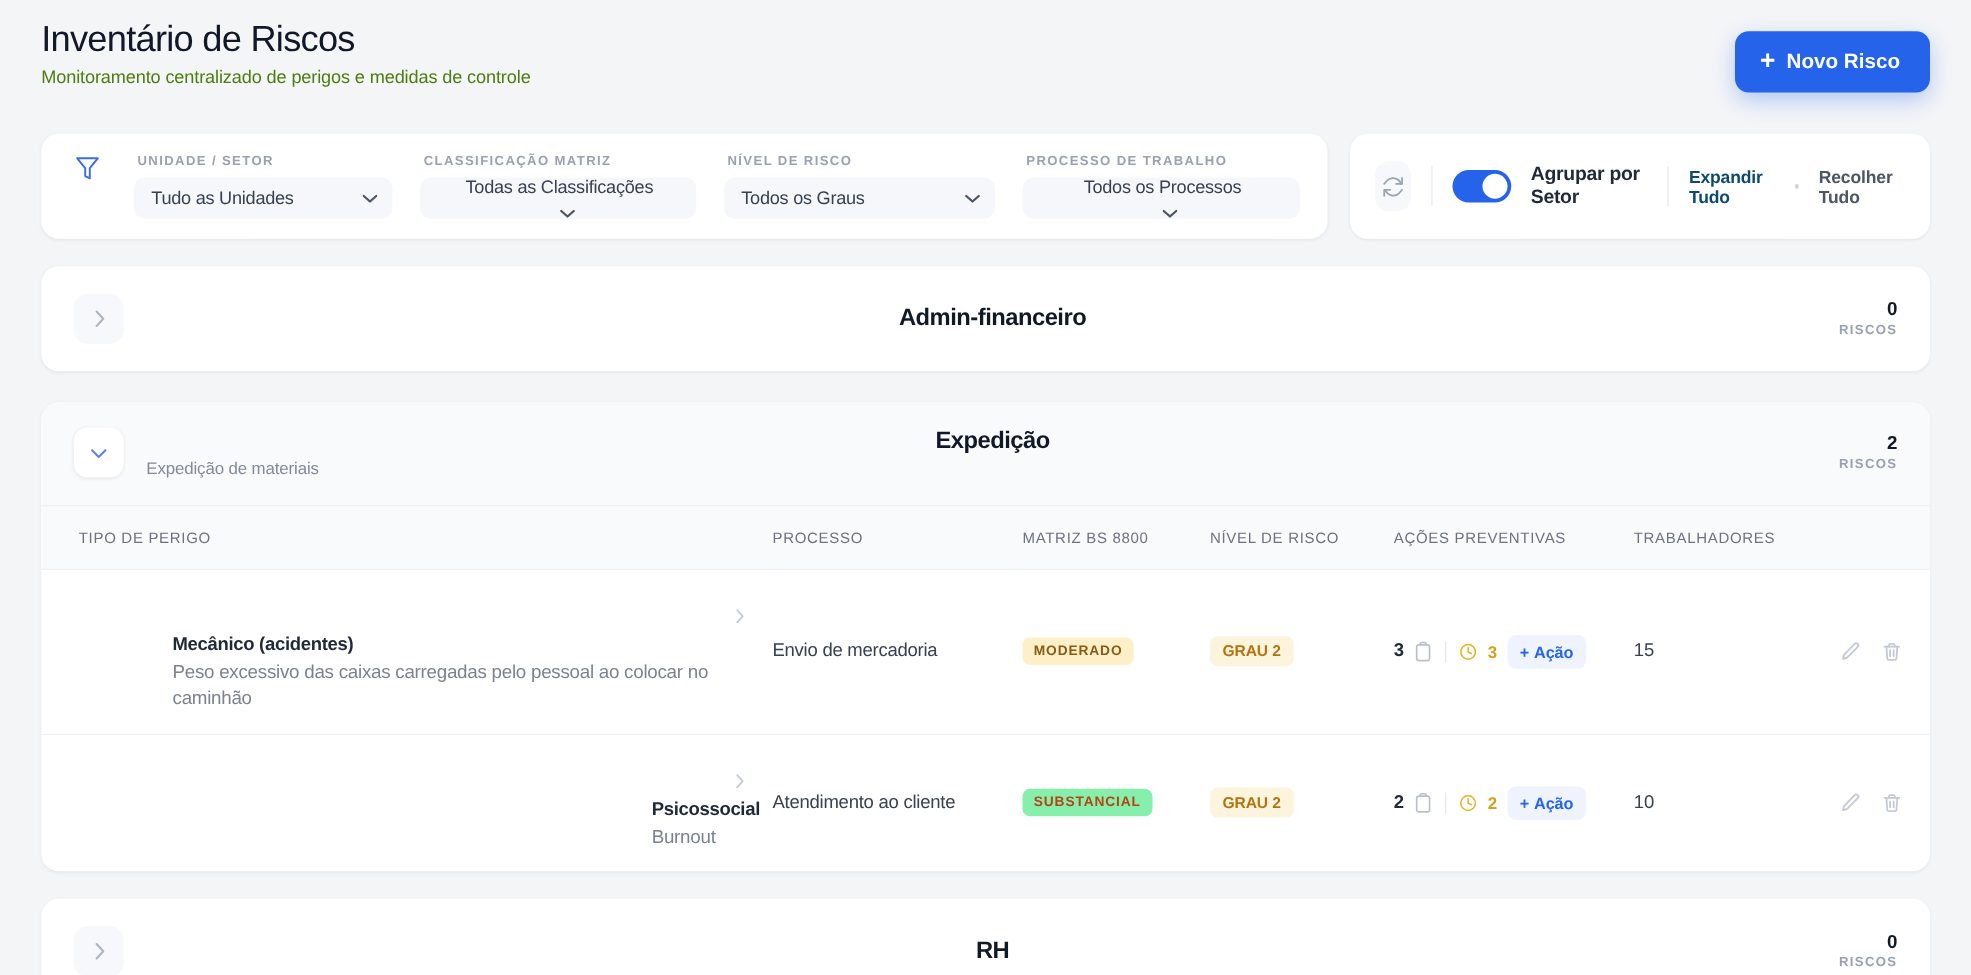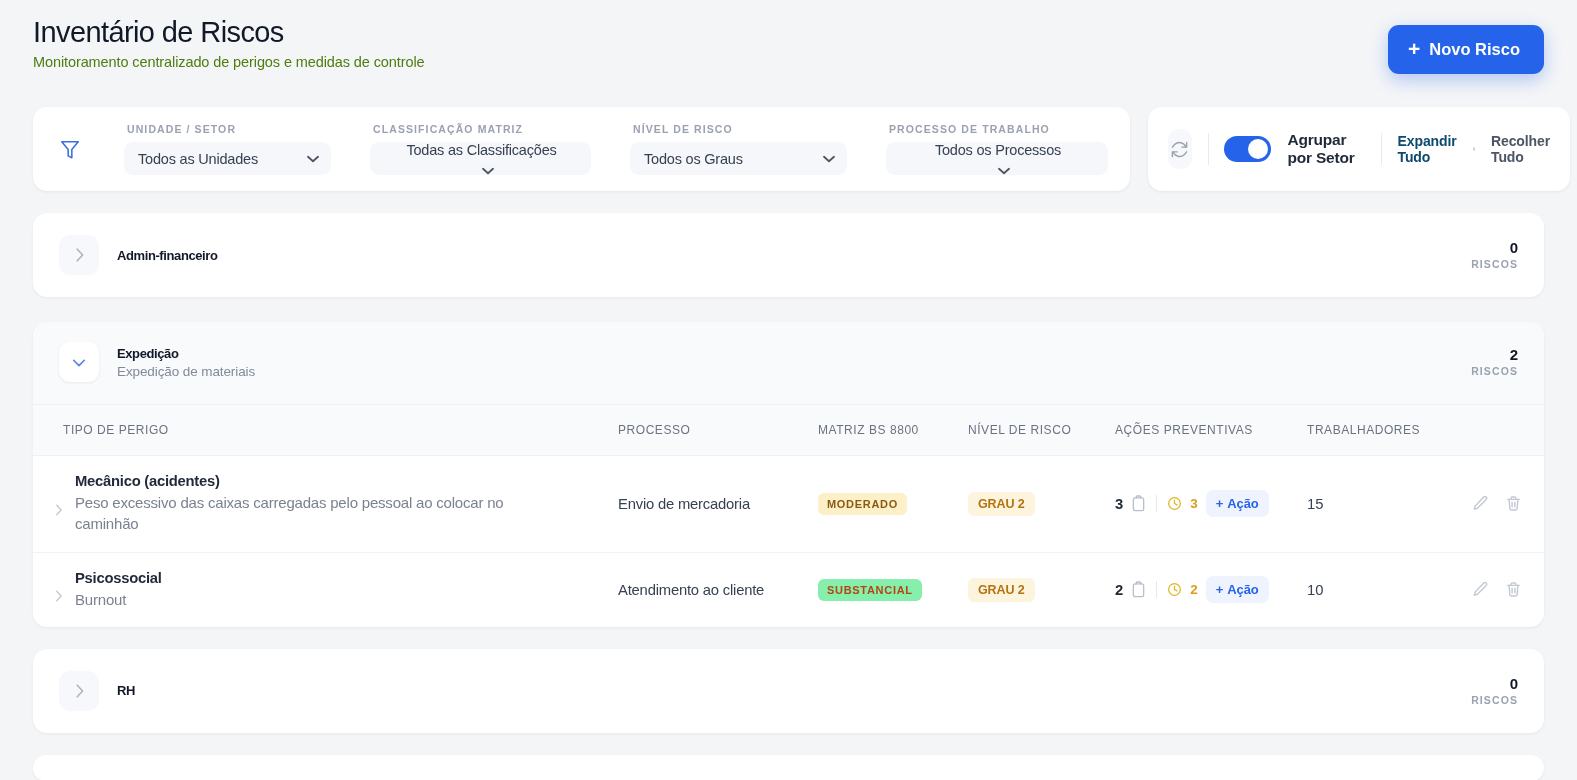--- a/index.html
+++ b/index.html
@@ -26,21 +26,21 @@
     box-shadow: 0 6px 18px rgba(37,99,235,.32);
     cursor: pointer; margin-top: 11px;
   }
   .plus-glyph { font-size: 21px; font-weight: bold; line-height: 1; position: relative; top: -1px; }
 
   
   .filters-row { display: flex; gap: 18px; margin-top: 33px; align-items: stretch; }
   .filters-card {
     background: #fff; border-radius: 14px; flex: 0 0 963px;
     box-shadow: 0 1px 3px rgba(16,24,40,.07);
-    display: flex; align-items: center; padding: 16px 22px 16px 26px; gap: 39px;
+    display: flex; padding: 16px 22px 16px 26px; gap: 22px;
   }
   .funnel-icon { flex: 0 0 auto; width: 22px; height: 22px; margin-right: 4px; }
   .filter-group { display: flex; flex-direction: column; }
   .filter-label {
     font-size: 10.5px; font-weight: bold; color: #9aa1b1;
     letter-spacing: 1.1px; text-transform: uppercase; margin-bottom: 7px; padding-left: 3px;
   }
   .filter-select {
     position: relative; background: #f5f7fa; border-radius: 9px;
     height: 33px; display: flex; align-items: center; justify-content: space-between;
@@ -82,21 +82,21 @@
   .group-head {
     display: flex; align-items: center; padding: 22px 26px; cursor: pointer;
   }
   .group-head.tinted { background: #f9fafc; padding: 20px 26px 22px 26px; }
   .chev-btn {
     width: 40px; height: 40px; border-radius: 11px; background: #f6f8fb;
     display: flex; align-items: center; justify-content: center; flex: 0 0 auto; margin-right: 18px;
   }
   .chev-btn.white { background: #fff; box-shadow: 0 1px 3px rgba(16,24,40,.08); }
   .group-titles { flex: 1; }
-  .group-name { font-size: 13px; font-weight: bold; color: #111827; letter-spacing: -0.4px; }
+  .group-name { font-size: 19px; font-weight: bold; color: #111827; letter-spacing: -0.4px; text-align: center; }
   .group-desc { font-size: 13.5px; color: #828a9a; margin-top: 3px; letter-spacing: -0.1px; }
   .group-count { text-align: right; }
   .count-num { font-size: 15px; font-weight: bold; color: #111827; line-height: 1.1; }
   .count-lbl { font-size: 10.5px; font-weight: bold; color: #9aa1b1; letter-spacing: 1.1px; margin-top: 2px; }
 
   
   .risk-table { width: 100%; border-collapse: collapse; table-layout: fixed; }
   .risk-table thead th {
     background: #f9fafc; text-align: left; vertical-align: top;
     font-size: 12px; font-weight: normal; color: #6b7280; letter-spacing: .55px;
@@ -106,21 +106,21 @@
   .risk-table tbody td { padding: 17px 10px 17px 0; border-bottom: 1px solid #f0f2f5; vertical-align: middle; }
   .risk-table tbody tr:last-child td { border-bottom: none; }
   .col-perigo { width: 585px; }
   .col-proc { width: 200px; }
   .col-matriz { width: 150px; }
   .col-nivel { width: 147px; }
   .col-acoes { width: 192px; }
   .col-trab { width: 165px; }
   .col-tools { width: 95px; }
 
-  .perigo-cell { display: flex; align-items: center; padding-left: 20px; }
+  .perigo-cell { display: flex; align-items: flex-end; padding-left: 20px; flex-direction: column; }
   .row-chev { width: 22px; flex: 0 0 22px; margin-top: 13px; color: #c6ccd6; }
   .perigo-name { font-size: 14.8px; font-weight: bold; color: #1f2937; letter-spacing: -0.25px; }
   .perigo-desc { font-size: 15px; color: #7b828f; margin-top: 3px; line-height: 1.42; max-width: 470px; letter-spacing: -0.2px; }
   .proc-cell { font-size: 14.8px; color: #374151; letter-spacing: -0.2px; }
   .trab-cell { font-size: 14.8px; color: #374151; }
 
   .badge {
     display: inline-block; border-radius: 6px; font-size: 11px; font-weight: bold;
     letter-spacing: .7px; padding: 5px 9px;
   }
@@ -166,21 +166,21 @@
     <div class="filters-card">
       <span class="funnel-icon">
         <svg width="22" height="22" viewBox="0 0 24 24" fill="none" stroke="#3b6fe0" stroke-width="1.7" stroke-linecap="round" stroke-linejoin="round">
           <polygon points="21 4 3 4 10 12.5 10 19.5 14 21.5 14 12.5 21 4"></polygon>
         </svg>
       </span>
 
       <div class="filter-group g1">
         <div class="filter-label">UNIDADE / SETOR</div>
         <div class="filter-select">
-          <span class="val">Todos as Unidades</span>
+          <span class="val">Tudo as Unidades</span>
           <span class="caret">
             <svg width="12" height="8" viewBox="0 0 12 8" fill="none" stroke="#4b5563" stroke-width="1.8" stroke-linecap="round" stroke-linejoin="round">
                 <polyline points="1,1.8 6,6.2 11,1.8"></polyline>
               </svg>
           </span>
         </div>
       </div>
 
       <div class="filter-group g2">
         <div class="filter-label">CLASSIFICAÇÃO MATRIZ</div>

